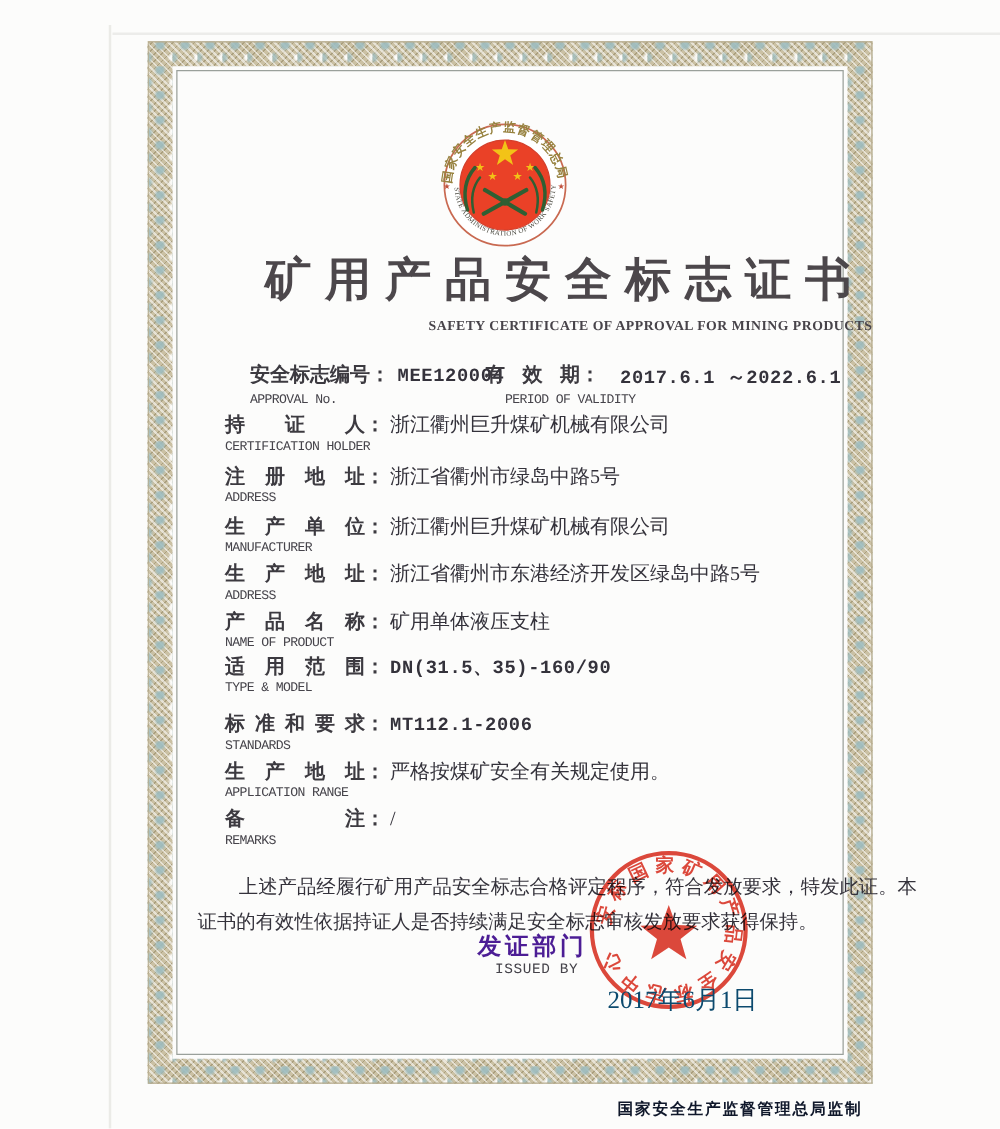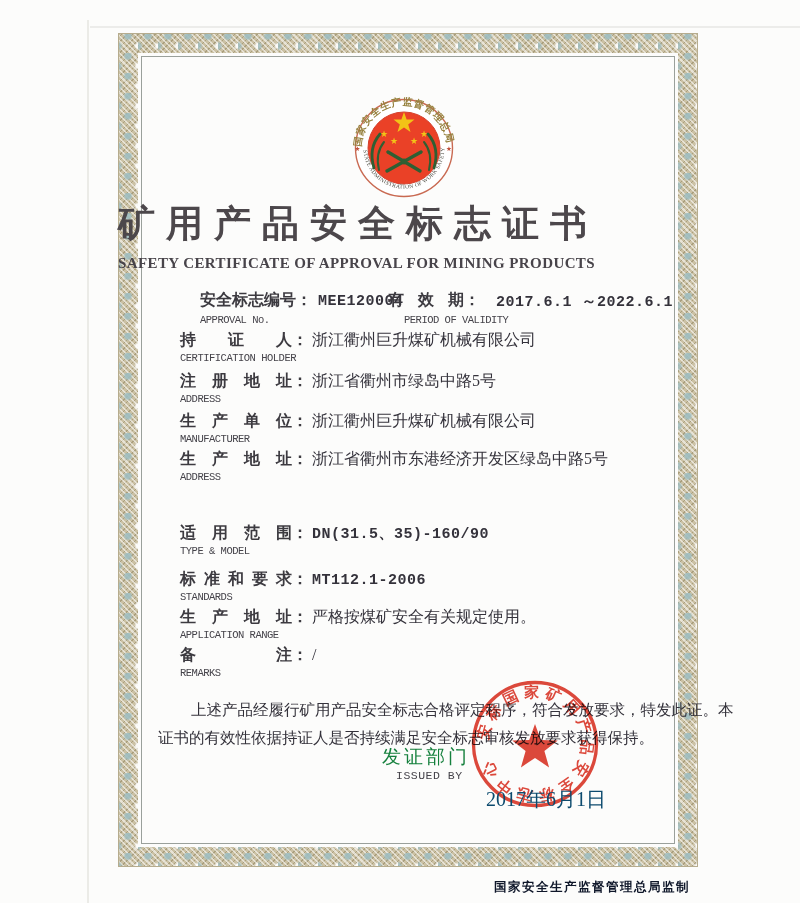--- a/index.html
+++ b/index.html
@@ -22,43 +22,43 @@
       repeating-linear-gradient(45deg, rgba(255,255,255,.55) 0 1.5px, rgba(172,160,124,.0) 1.5px 4px),
       repeating-linear-gradient(-45deg, rgba(148,136,100,.6) 0 1px, rgba(148,136,100,0) 1px 4px);
     background-size:20px 20px,20px 20px,20px 20px,auto,auto;
     box-shadow:0 0 0 1px #b6ac8e inset;
   }
   .frame-inner{position:absolute;inset:20px;background:#fcfcfb;}
   .frame-rule{position:absolute;inset:23px;border:1px solid #9aa09b;}
 
   .abs{position:absolute;}
   .cert-title{
-    left:118px;top:199px;width:668px;text-align:left;
+    left:118px;top:199px;width:668px;text-align:center;
     font-size:37px;font-weight:bold;letter-spacing:11px;color:#4c474b;
   }
   .cert-subtitle{
-    left:118px;top:255px;width:580px;text-align:left;
-    font-size:15px;font-weight:bold;letter-spacing:0.4px;color:#48444a;
+    left:118px;top:255px;width:580px;text-align:right;
+    font-size:11px;font-weight:bold;letter-spacing:0.4px;color:#48444a;
   }
   .cn{font-size:16px;font-weight:bold;color:#3c3a40;}
   .mono{font-family:"Liberation Mono","DejaVu Sans Mono",monospace;}
   .en-label{font-family:"Liberation Mono","DejaVu Sans Mono",monospace;font-size:10.5px;color:#45434a;letter-spacing:-0.5px;}
   .value{font-size:16px;color:#34323b;}
   .value.mono{font-size:15px;font-weight:bold;letter-spacing:0.5px;}
 
   .jlabel{display:inline-block;text-align:justify;text-align-last:justify;vertical-align:top;}
 
   .field-row{position:absolute;left:180px;height:40px;}
   .field-row .jlabel{width:112px;}
   .field-row .colon{font-size:16px;font-weight:bold;margin-right:4px;}
   .field-row .en-label{position:absolute;left:0;top:22px;white-space:nowrap;text-align:center;}
   .field-row .value{white-space:nowrap;}
 
   .statement{left:158px;width:516px;font-size:15.5px;color:#34323b;line-height:28px;white-space:nowrap;}
-  .issued-cn{left:382px;top:744px;font-size:19px;font-weight:normal;letter-spacing:3px;color:#15803d;text-align:center;}
+  .issued-cn{left:382px;top:744px;font-size:19px;font-weight:bold;letter-spacing:3px;color:#4c1d95;text-align:center;}
   .issued-en{left:396px;top:769px;font-size:11.5px;letter-spacing:0.5px;color:#45434a;font-family:"Liberation Mono","DejaVu Sans Mono",monospace;}
   .issue-date{left:486px;top:786px;font-size:20px;font-weight:normal;color:#0c4a6e;z-index:6;}
   .seal{left:462px;top:671px;width:150px;height:150px;mix-blend-mode:multiply;opacity:.92;z-index:5;}
   .emblem{left:346px;top:90px;width:116px;height:116px;}
   .footer-line{right:110px;top:879px;font-size:12.5px;letter-spacing:1.5px;color:#0f172a;font-weight:bold;}
 </style>
 </head>
 <body>
 
 <div class="page">
@@ -132,20 +132,24 @@
     <div class="en-label">ADDRESS</div>
   </div>
   <div class="field-row" style="top:411px;">
     <span class="cn jlabel">生产单位</span><span class="cn colon">：</span><span class="value">浙江衢州巨升煤矿机械有限公司</span>
     <div class="en-label">MANUFACTURER</div>
   </div>
   <div class="field-row" style="top:449px;">
     <span class="cn jlabel">生产地址</span><span class="cn colon">：</span><span class="value">浙江省衢州市东港经济开发区绿岛中路5号</span>
     <div class="en-label">ADDRESS</div>
   </div>
+  <div class="field-row" style="top:487px;">
+    <span class="cn jlabel">产品名称</span><span class="cn colon">：</span><span class="value">矿用单体液压支柱</span>
+    <div class="en-label">NAME OF PRODUCT</div>
+  </div>
   <div class="field-row" style="top:523px;">
     <span class="cn jlabel">适用范围</span><span class="cn colon">：</span><span class="value mono">DN(31.5、35)-160/90</span>
     <div class="en-label">TYPE &amp; MODEL</div>
   </div>
   <div class="field-row" style="top:569px;">
     <span class="cn jlabel">标准和要求</span><span class="cn colon">：</span><span class="value mono">MT112.1-2006</span>
     <div class="en-label">STANDARDS</div>
   </div>
   <div class="field-row" style="top:607px;">
     <span class="cn jlabel">生产地址</span><span class="cn colon">：</span><span class="value">严格按煤矿安全有关规定使用。</span>

